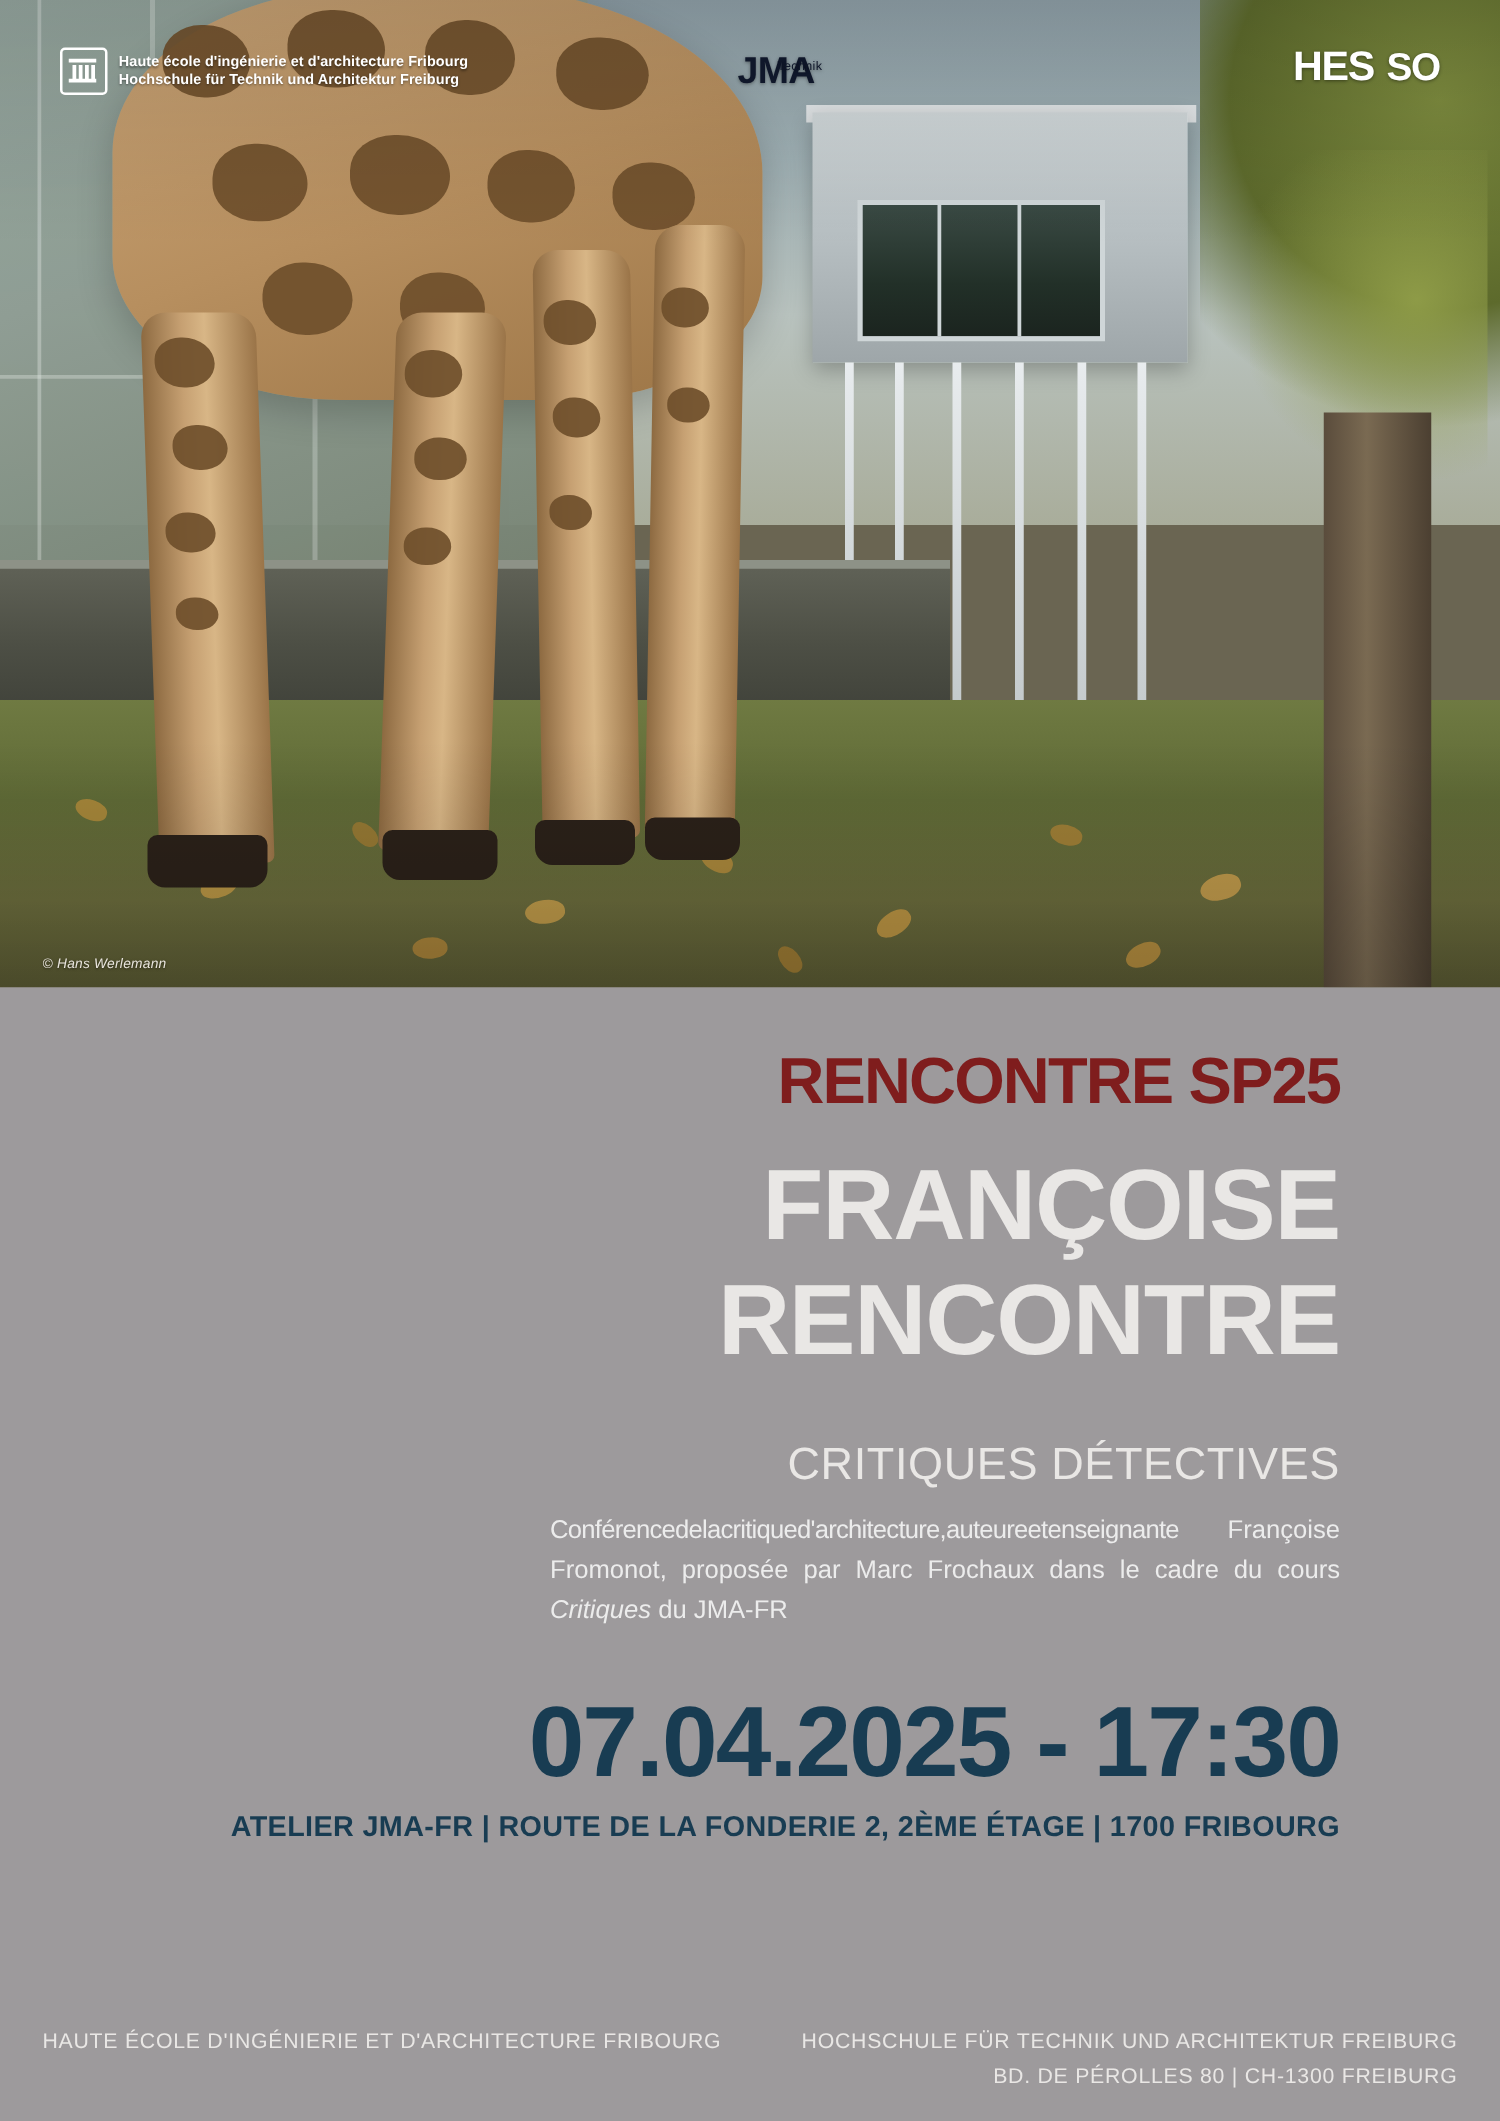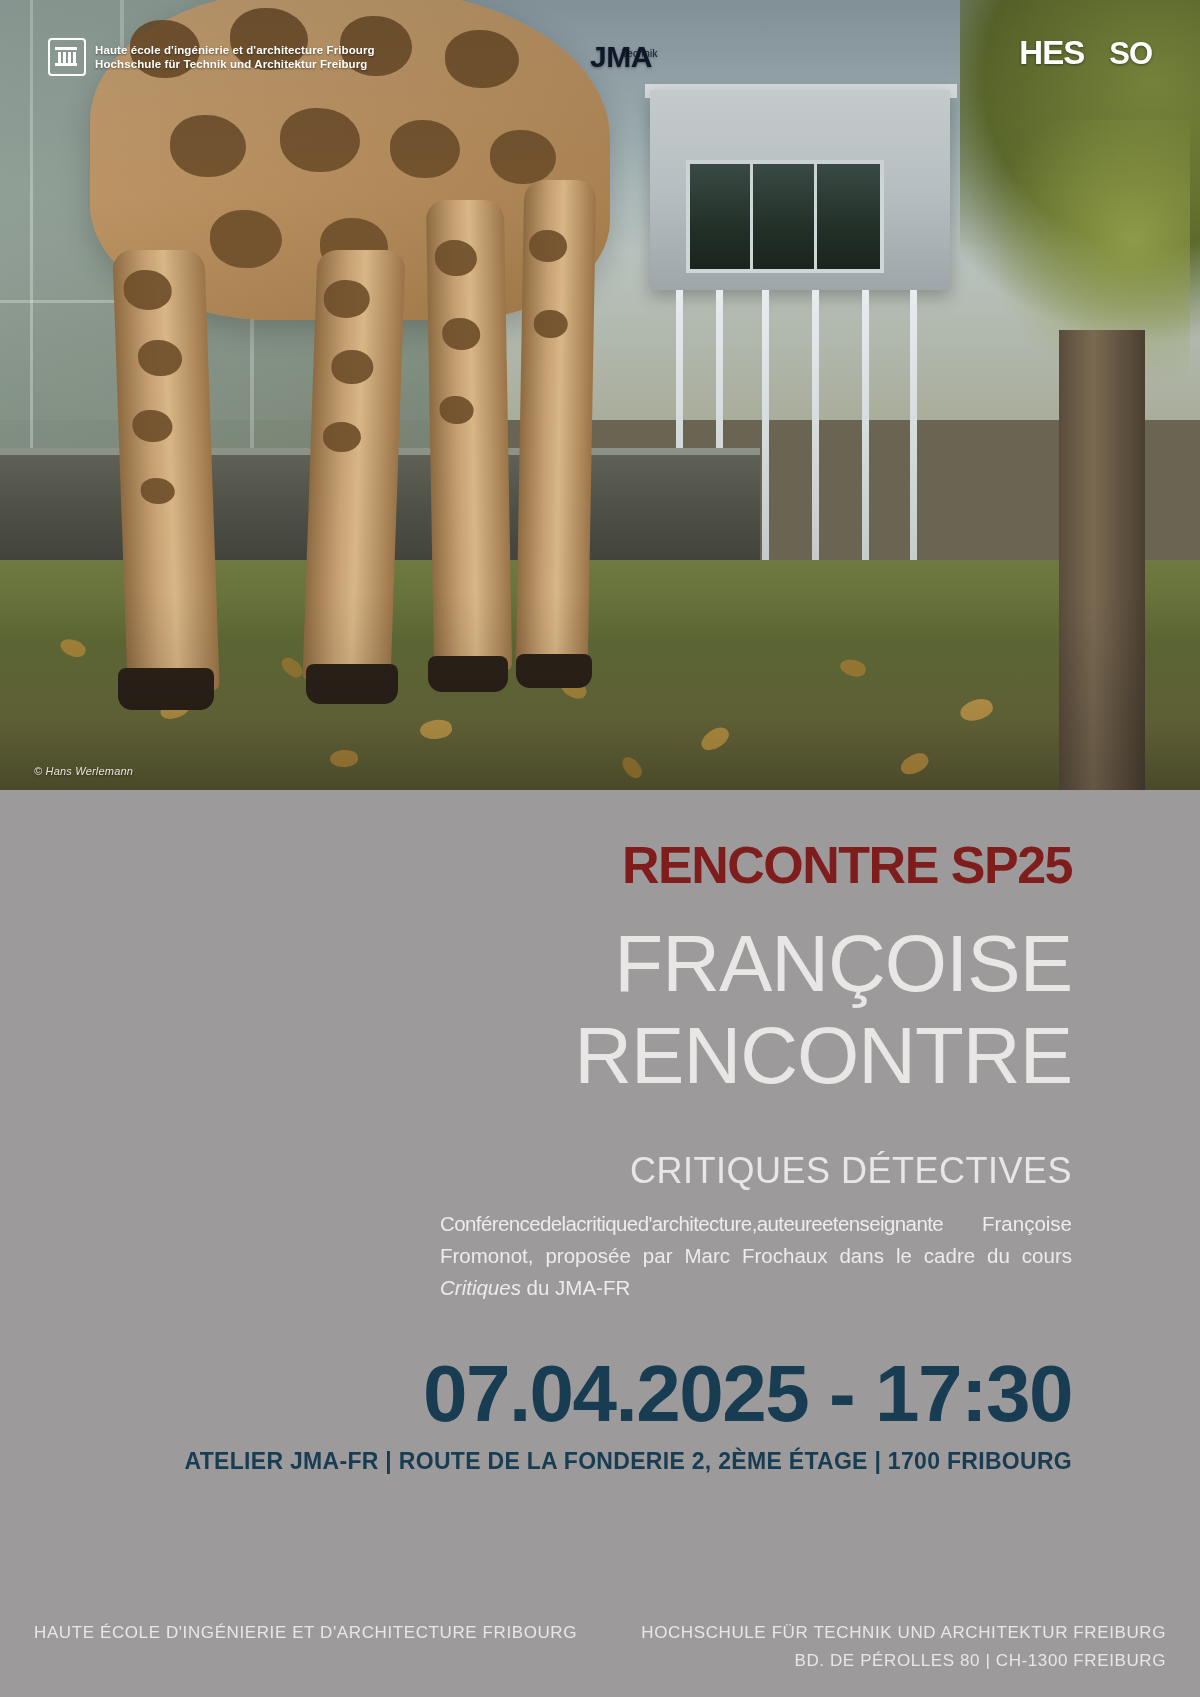--- a/index.html
+++ b/index.html
@@ -243,21 +243,21 @@
     top: 8px;
     left: -34px;
     text-shadow: 0 1px 3px rgba(0,0,0,.4);
   }
   .logo-hesso {
     position: absolute;
     right: 48px; top: 34px;
     color: #ffffff;
     display: flex;
     align-items: baseline;
-    gap: 25px;
+    gap: 10px;
     font-weight: bold;
     text-shadow: 0 1px 3px rgba(0,0,0,.45);
   }
   .logo-hesso .hes { font-size: 33px; letter-spacing: -1px; }
   .logo-hesso .so  { font-size: 31px; letter-spacing: -1px; }
 
   .credit {
     position: absolute;
     left: 34px;
     top: 765px;
@@ -291,21 +291,21 @@
     white-space: nowrap;
   }
   .title-2 {
     position: absolute;
     left: 0; right: 128px;
     top: 128px;
     text-align: right;
     color: #e9e7e5;
     font-size: 80px;
     line-height: 92px;
-    font-weight: 400;
+    font-weight: 700;
     letter-spacing: -1px;
     white-space: nowrap;
   }
   .title-2 .l2 { display: block; }
   .subtitle {
     position: absolute;
     left: 0; right: 128px;
     top: 360px;
     text-align: right;
     color: #e9e7e5;

